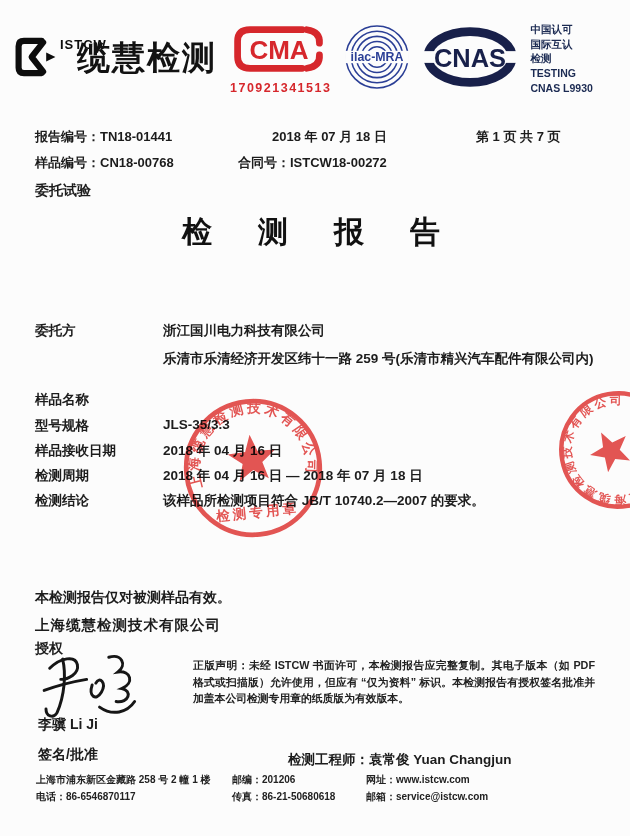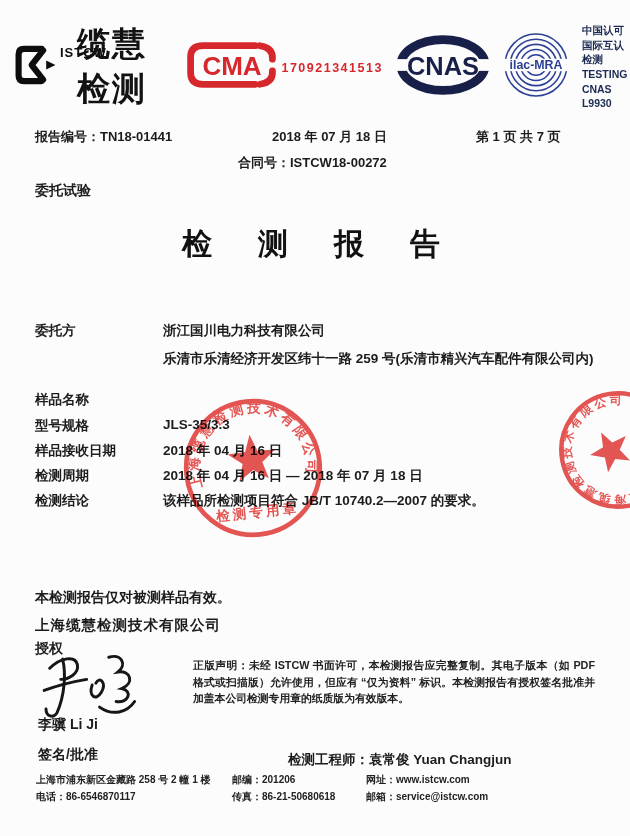--- a/index.html
+++ b/index.html
@@ -9,27 +9,27 @@
   .b{font-weight:700;}
   svg text{font-family:"Liberation Sans","DejaVu Sans",sans-serif;}
 
   
   .hdr{position:absolute;top:22px;left:14px;display:flex;align-items:center;gap:13px;}
   .istcw{display:flex;align-items:center;gap:7px;}
   .istcw-col{display:flex;flex-direction:row;align-items:flex-start;width:56px;}
   .istcw-en{font-weight:900;font-size:13px;letter-spacing:1px;color:#0d0d0d;margin-top:1px;}
   .istcw-tag{width:54px;height:4px;background:#a9c2de;border-radius:1px;margin-top:2px;}
   .brand-cn{font-size:33px;font-weight:900;letter-spacing:2px;color:#121212;}
-  .cma{display:flex;flex-direction:row;align-items:center;}
+  .cma{display:flex;flex-direction:column;}
   .cma-num{color:#d6272c;font-weight:800;font-size:12.5px;letter-spacing:1.5px;margin-top:2px;}
   .acc{font-size:10.5px;font-weight:800;color:#1b2a52;line-height:1.4;}
 
   
   .meta{font-size:13px;font-weight:700;}
-  .title{position:absolute;top:224px;left:0;width:100%;text-align:center;
+  .title{position:absolute;top:212px;left:0;width:100%;text-align:center;
          font-size:30px;font-weight:900;letter-spacing:8px;color:#111;}
   .lbl{font-size:13.5px;font-weight:700;}
   .val{font-size:13.5px;font-weight:700;}
 
   
   .stamp{position:absolute;opacity:.82;mix-blend-mode:multiply;pointer-events:none;}
   .stamp svg{display:block;}
 
   .notice{position:absolute;left:193px;top:657px;width:402px;font-size:10.8px;
           font-weight:700;line-height:1.55;text-align:justify;color:#222;}
@@ -62,58 +62,61 @@
           <path d="M74 7 H20 Q7 7 7 19 V35 Q7 47 20 47 H74" fill="none" stroke="#d6272c" stroke-width="7" stroke-linecap="round"></path>
           <path d="M79 7 Q93 9 92 21" fill="none" stroke="#d6272c" stroke-width="7" stroke-linecap="round"></path>
           <path d="M92 33 Q93 45 79 47" fill="none" stroke="#d6272c" stroke-width="7" stroke-linecap="round"></path>
           <text x="50" y="37" text-anchor="middle" font-size="27" font-weight="900" fill="#d6272c">CMA</text>
         </svg>
       </span>
       <span class="cma-num">170921341513</span>
     </div>
 
     <span>
-      <svg width="94" height="62" viewBox="0 0 96 62">
-        <ellipse cx="48" cy="31" rx="43" ry="26" fill="none" stroke="#18204a" stroke-width="9"></ellipse>
-        <rect x="0" y="25" width="12" height="12" fill="#fcfcfc"></rect>
-        <rect x="84" y="25" width="12" height="12" fill="#fcfcfc"></rect>
-        <text x="48" y="41" text-anchor="middle" font-size="26" font-weight="900" fill="#18204a">CNAS</text>
-      </svg>
-    </span>
-
-    <span>
       <svg width="66" height="66" viewBox="0 0 64 64">
         <g fill="none" stroke="#2b3f96" stroke-width="1.5">
           <circle cx="32" cy="32" r="30"></circle>
             <circle cx="32" cy="32" r="25"></circle>
           <circle cx="32" cy="32" r="20"></circle>
             <circle cx="32" cy="32" r="15"></circle>
           <circle cx="32" cy="32" r="10"></circle>
             <circle cx="32" cy="32" r="5"></circle>
         </g>
         <rect x="1" y="26" width="62" height="12" fill="#fdfdfd"></rect>
         <text x="32" y="36" text-anchor="middle" font-size="12" font-weight="800" fill="#2b3f96">ilac-MRA</text>
       </svg>
     </span>
 
+    <span>
+      <svg width="94" height="62" viewBox="0 0 96 62">
+        <ellipse cx="48" cy="31" rx="43" ry="26" fill="none" stroke="#18204a" stroke-width="9"></ellipse>
+        <rect x="0" y="25" width="12" height="12" fill="#fcfcfc"></rect>
+        <rect x="84" y="25" width="12" height="12" fill="#fcfcfc"></rect>
+        <text x="48" y="41" text-anchor="middle" font-size="26" font-weight="900" fill="#18204a">CNAS</text>
+      </svg>
+    </span>
+
     <div class="acc">
       <div>中国认可</div>
       <div>国际互认</div>
       <div>检测</div>
       <div>TESTING</div>
       <div>CNAS L9930</div>
     </div>
   </div>
 
   <div class="abs meta" style="left:35px;top:128px;">
     <span>报告编号：</span><span>TN18-01441</span>
   </div>
   <div class="abs meta" style="left:272px;top:128px;">2018 年 07 月 18 日</div>
   <div class="abs meta" style="left:476px;top:128px;">第 1 页 共 7 页</div>
 
+  <div class="abs meta" style="left:35px;top:154px;">
+    <span>样品编号：</span><span>CN18-00768</span>
+  </div>
   <div class="abs meta" style="left:238px;top:154px;">
     <span>合同号：</span><span>ISTCW18-00272</span>
   </div>
 
   <div class="abs meta" style="left:35px;top:182px;font-size:14px;">委托试验</div>
 
   <div class="title">检　测　报　告</div>
 
   <div class="abs lbl" style="left:35px;top:322px;">委托方</div>
   <div class="abs val" style="left:163px;top:322px;">浙江国川电力科技有限公司</div>

